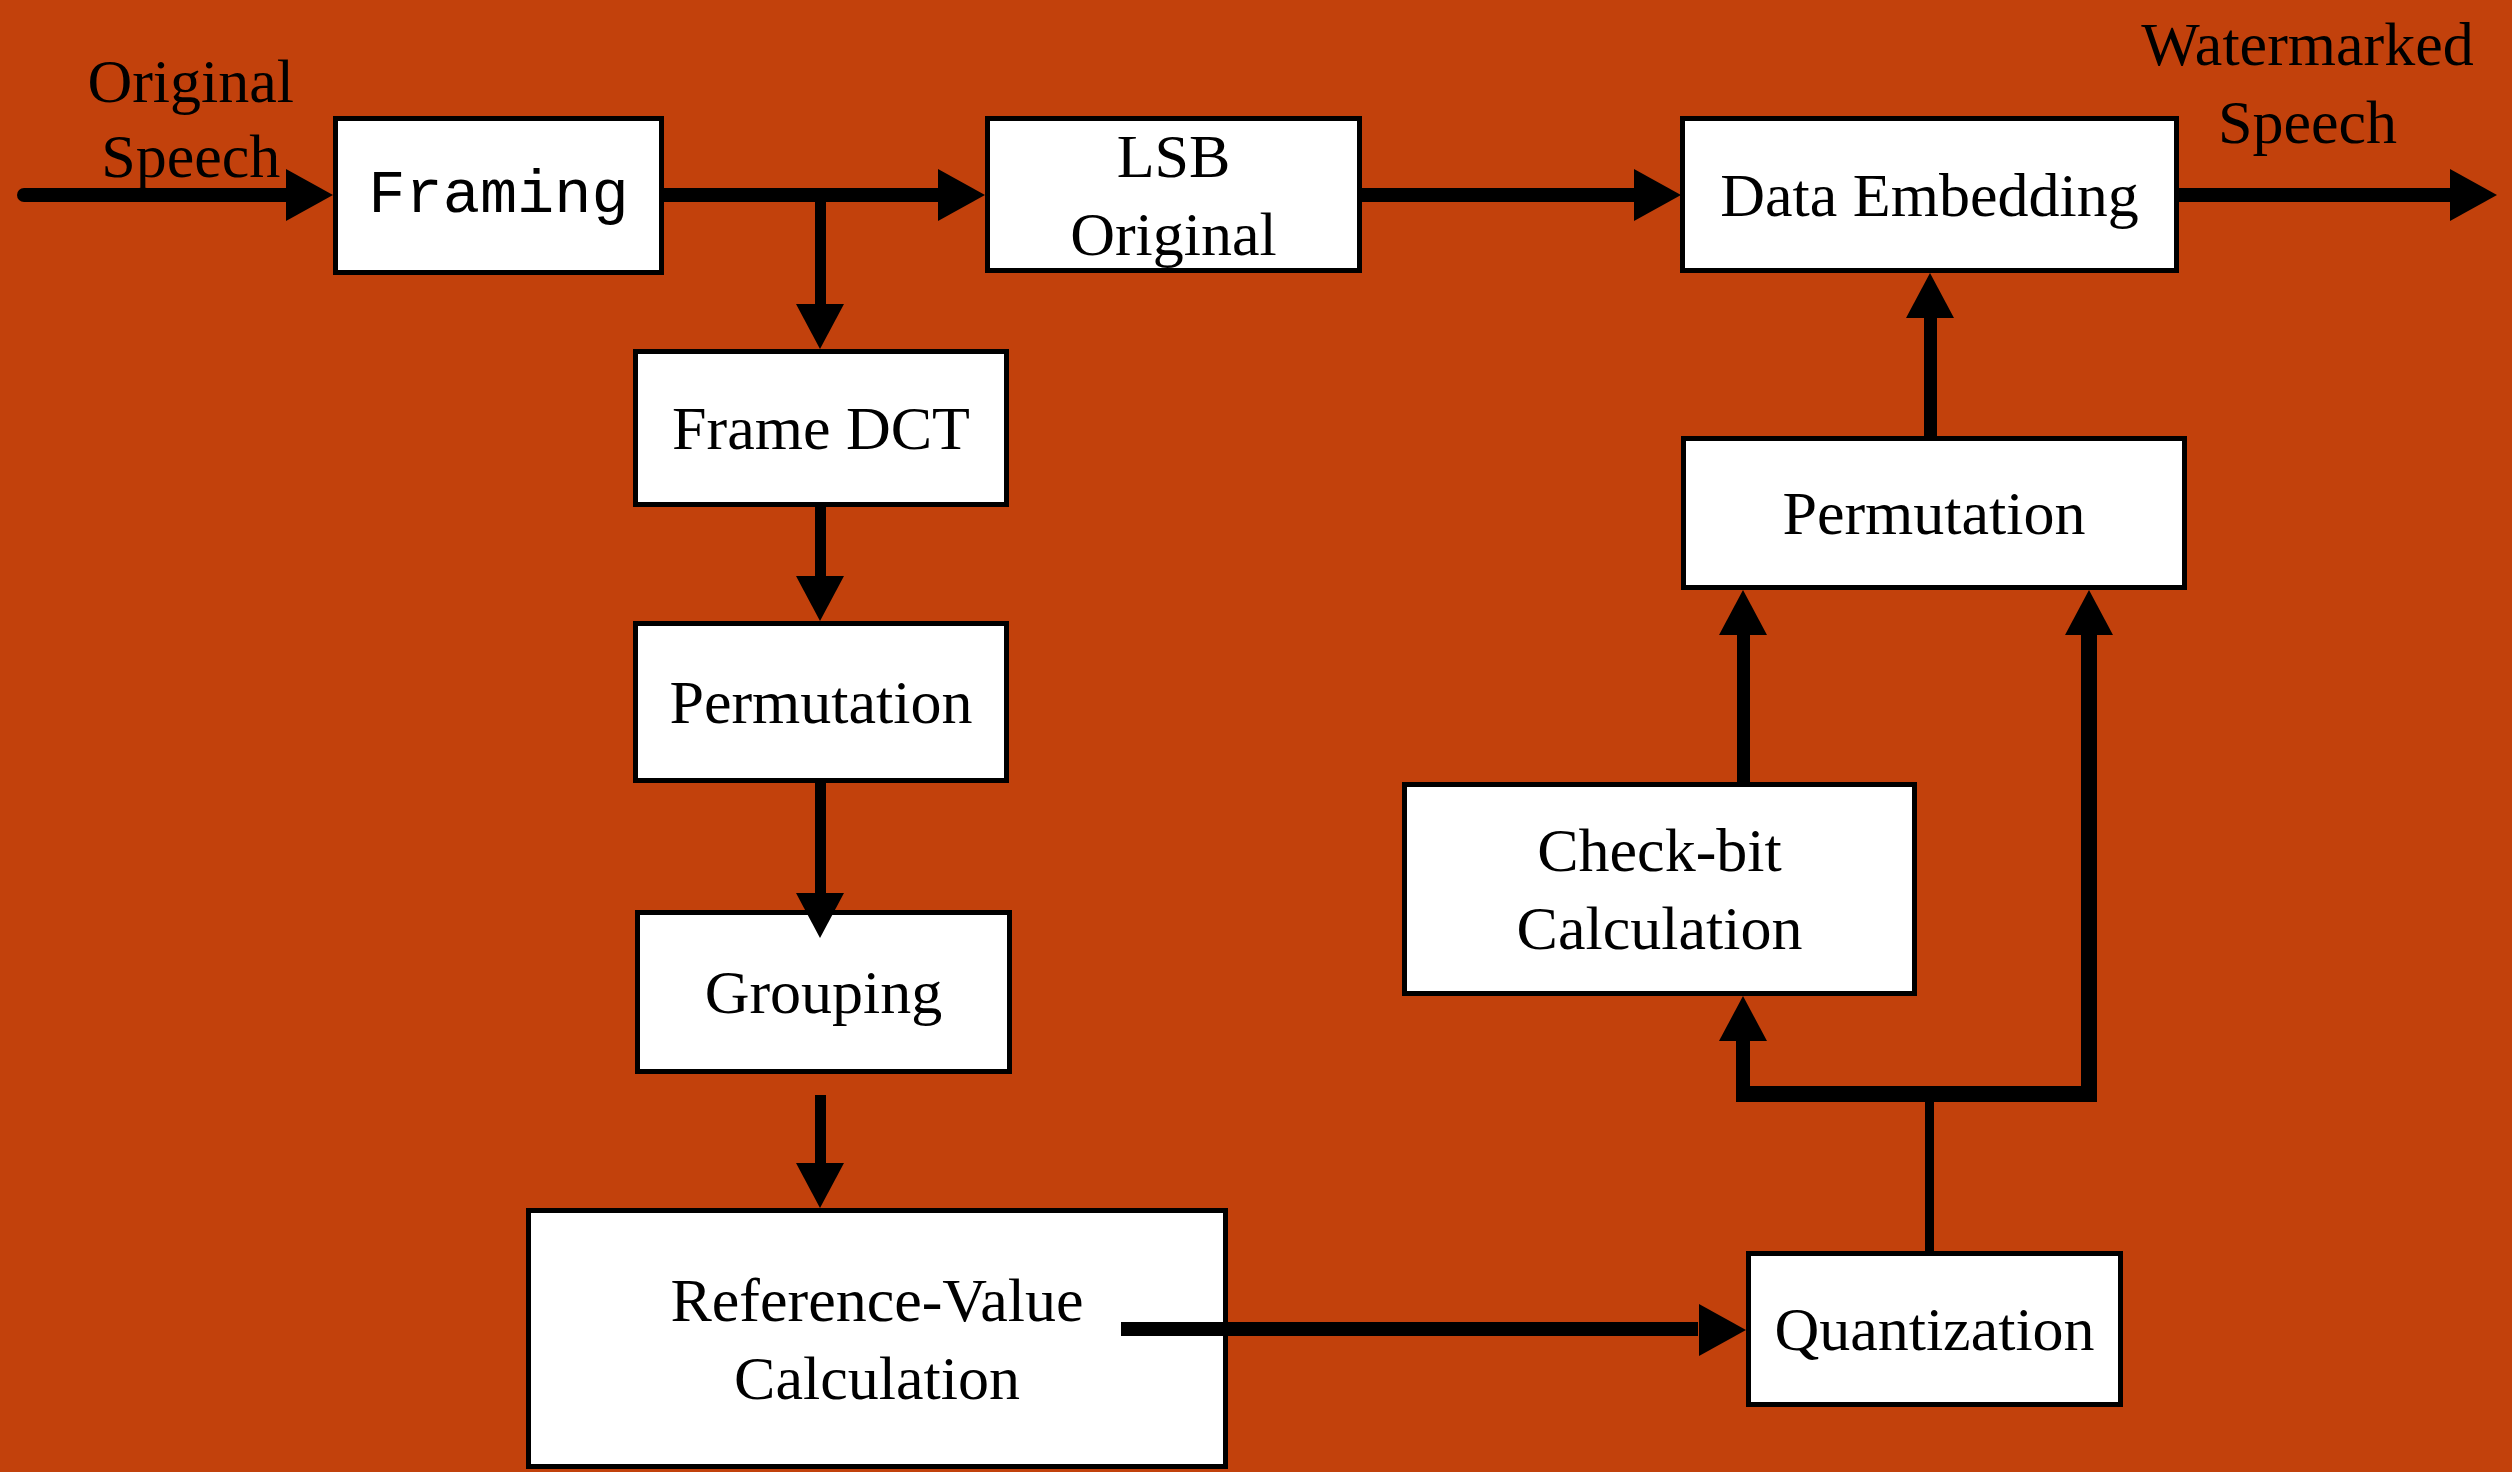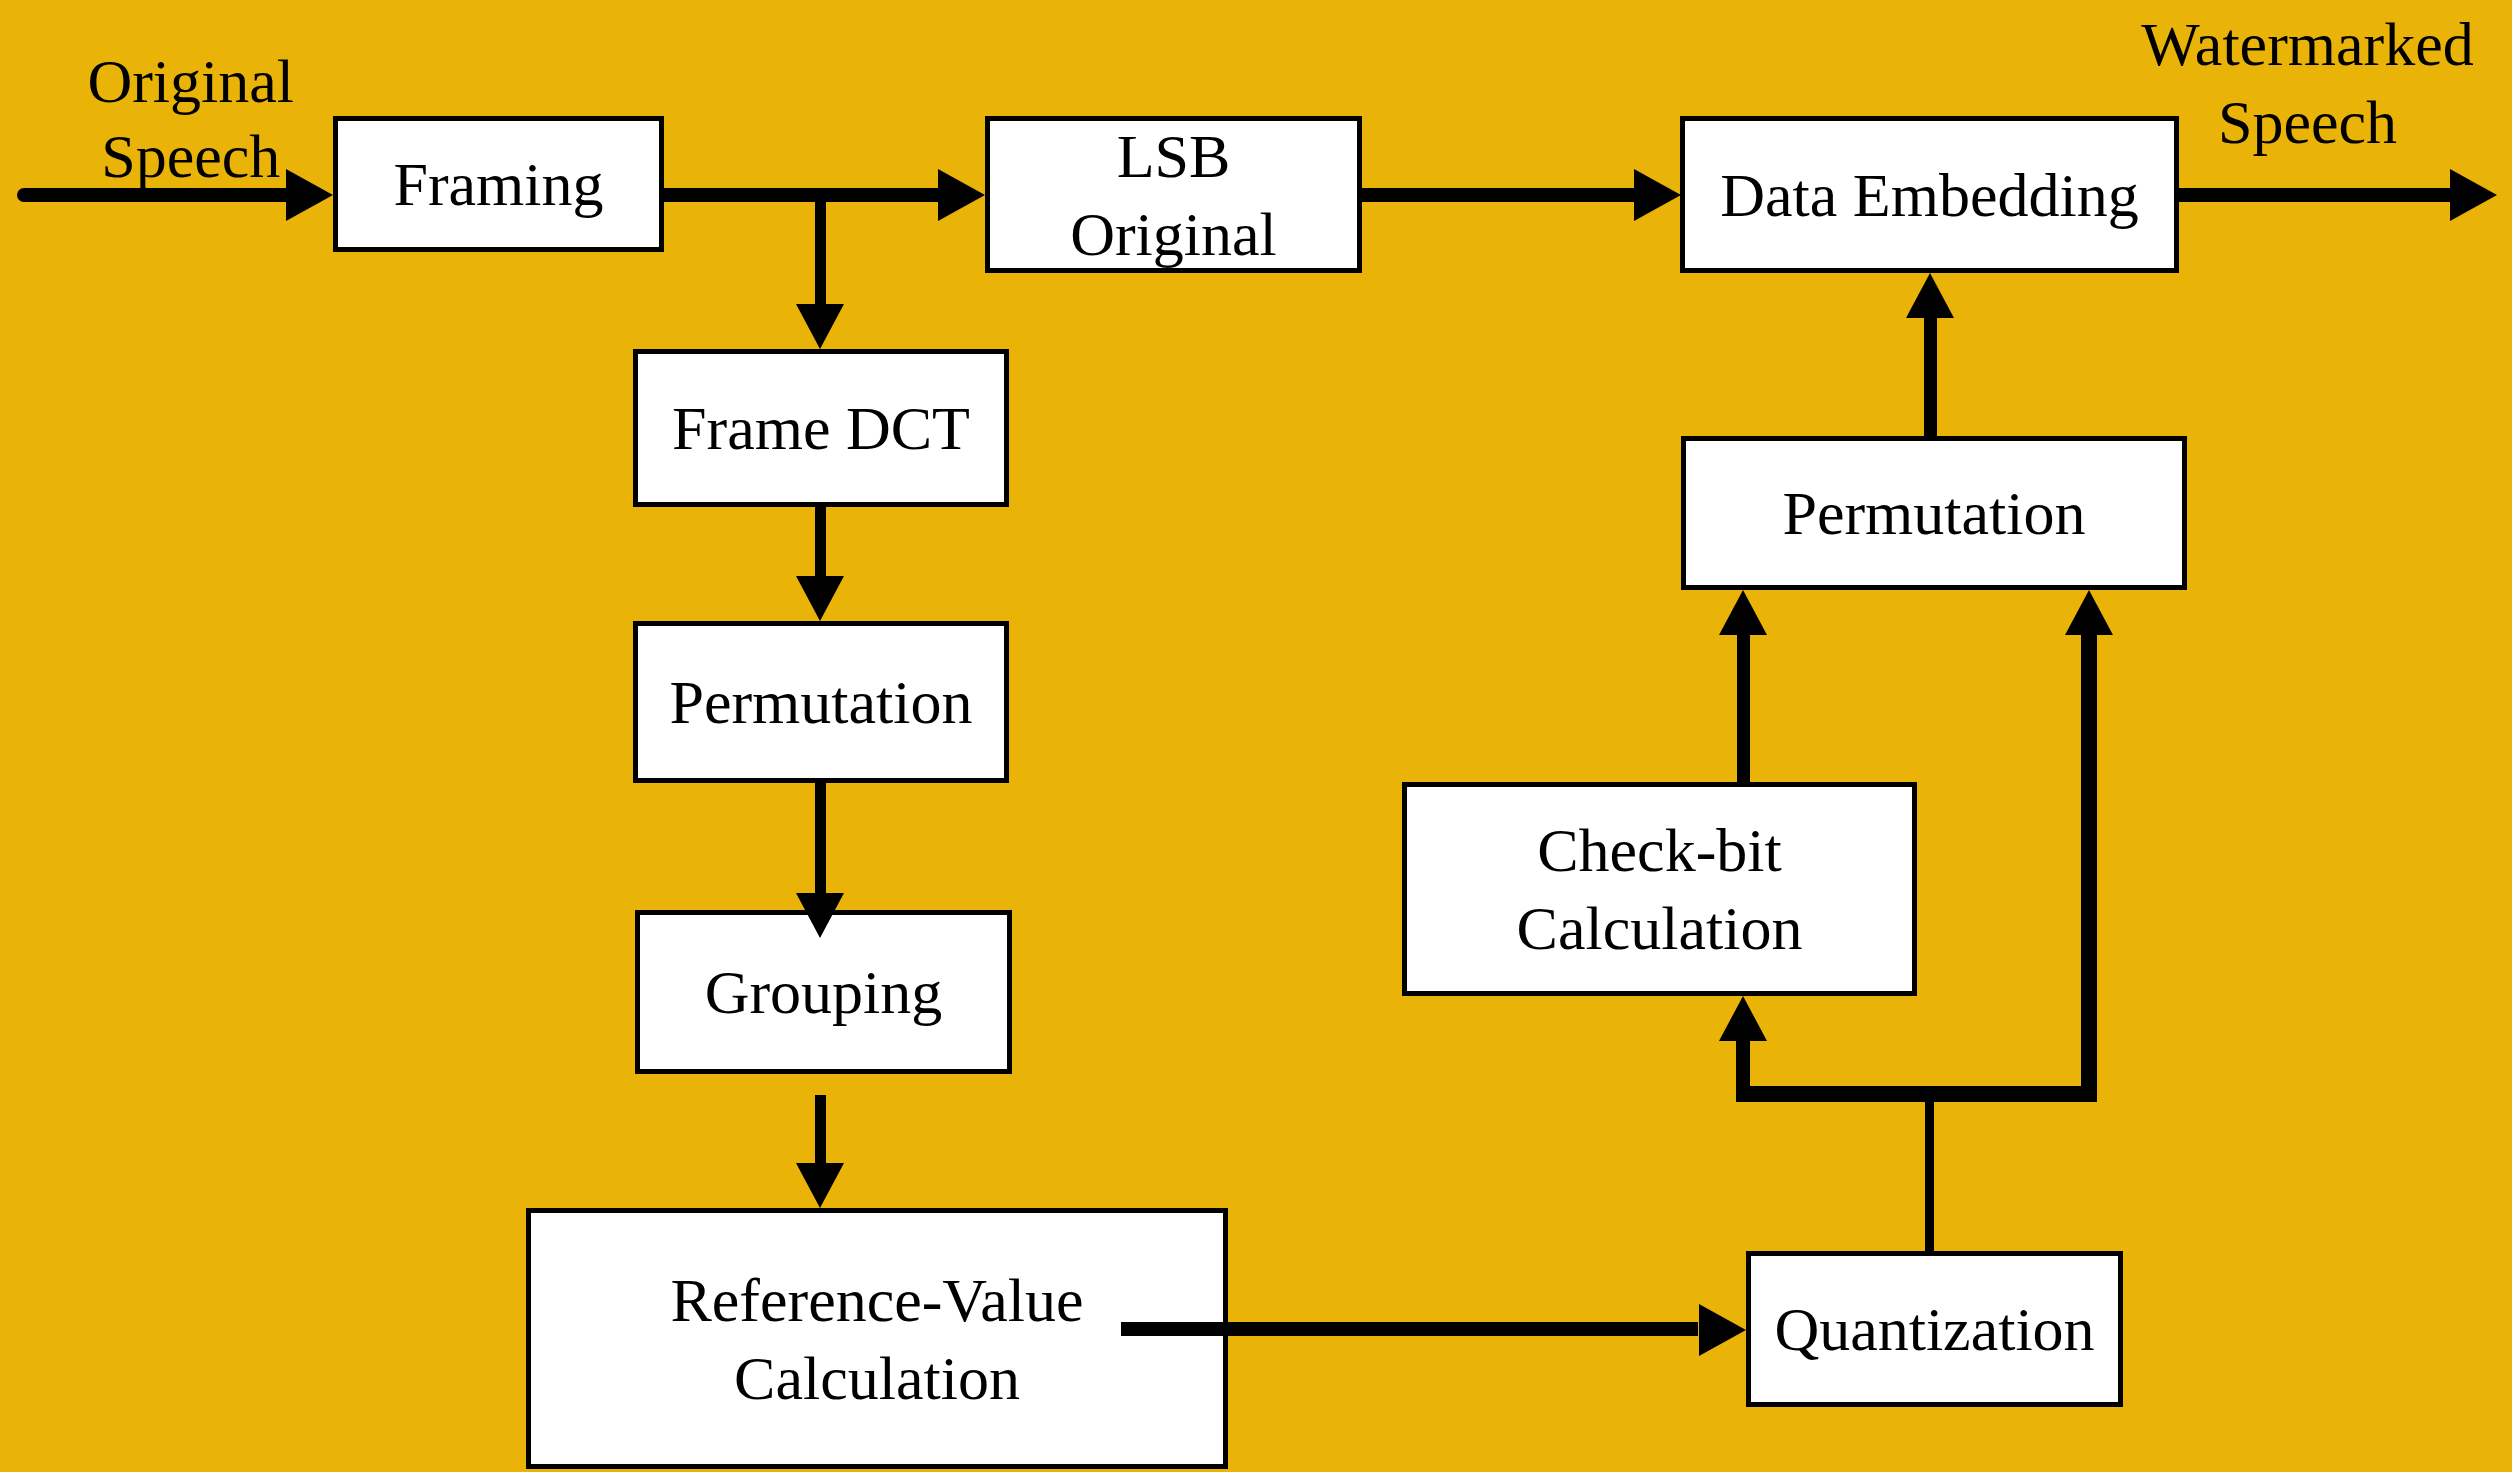--- a/index.html
+++ b/index.html
@@ -4,21 +4,21 @@
 <style>
   html, body {
     margin: 0;
     padding: 0;
     background: #ffffff;
   }
   #canvas {
     position: relative;
     width: 2512px;
     height: 1472px;
-    background: #eab308;
+    background: #c2410c;
     font-family: "Liberation Serif", "DejaVu Serif", serif;
     color: #000000;
     overflow: hidden;
   }
   .node {
     position: absolute;
     box-sizing: border-box;
     border: 5.4px solid #000000;
     background: #ffffff;
     display: flex;
@@ -63,21 +63,21 @@
 </head>
 <body>
 
 <div id="canvas">
 
   <div class="flabel" style="left:11.7px; top:44px; width:358px; line-height:75px;">Original
 Speech</div>
   <div class="flabel" style="left:2113px; top:4.7px; width:389px; line-height:78px;text-align:center;">Watermarked
 Speech</div>
 
-  <div class="node" style="left:333px; top:116px; width:331px; height:136px;">Framing</div>
+  <div class="node" style="left:333px; top:116px; width:331px; height:159px;font-family:Liberation Mono, monospace;">Framing</div>
 
   <div class="node" style="left:985px; top:116px; width:377px; height:157px;">LSB
 Original</div>
 
   <div class="node" style="left:1680px; top:116px; width:499px; height:157px;">Data Embedding</div>
 
   <div class="node" style="left:633px; top:349px; width:376px; height:158px;">Frame DCT</div>
 
   <div class="node" style="left:633px; top:621px; width:376px; height:162px;">Permutation</div>
 

